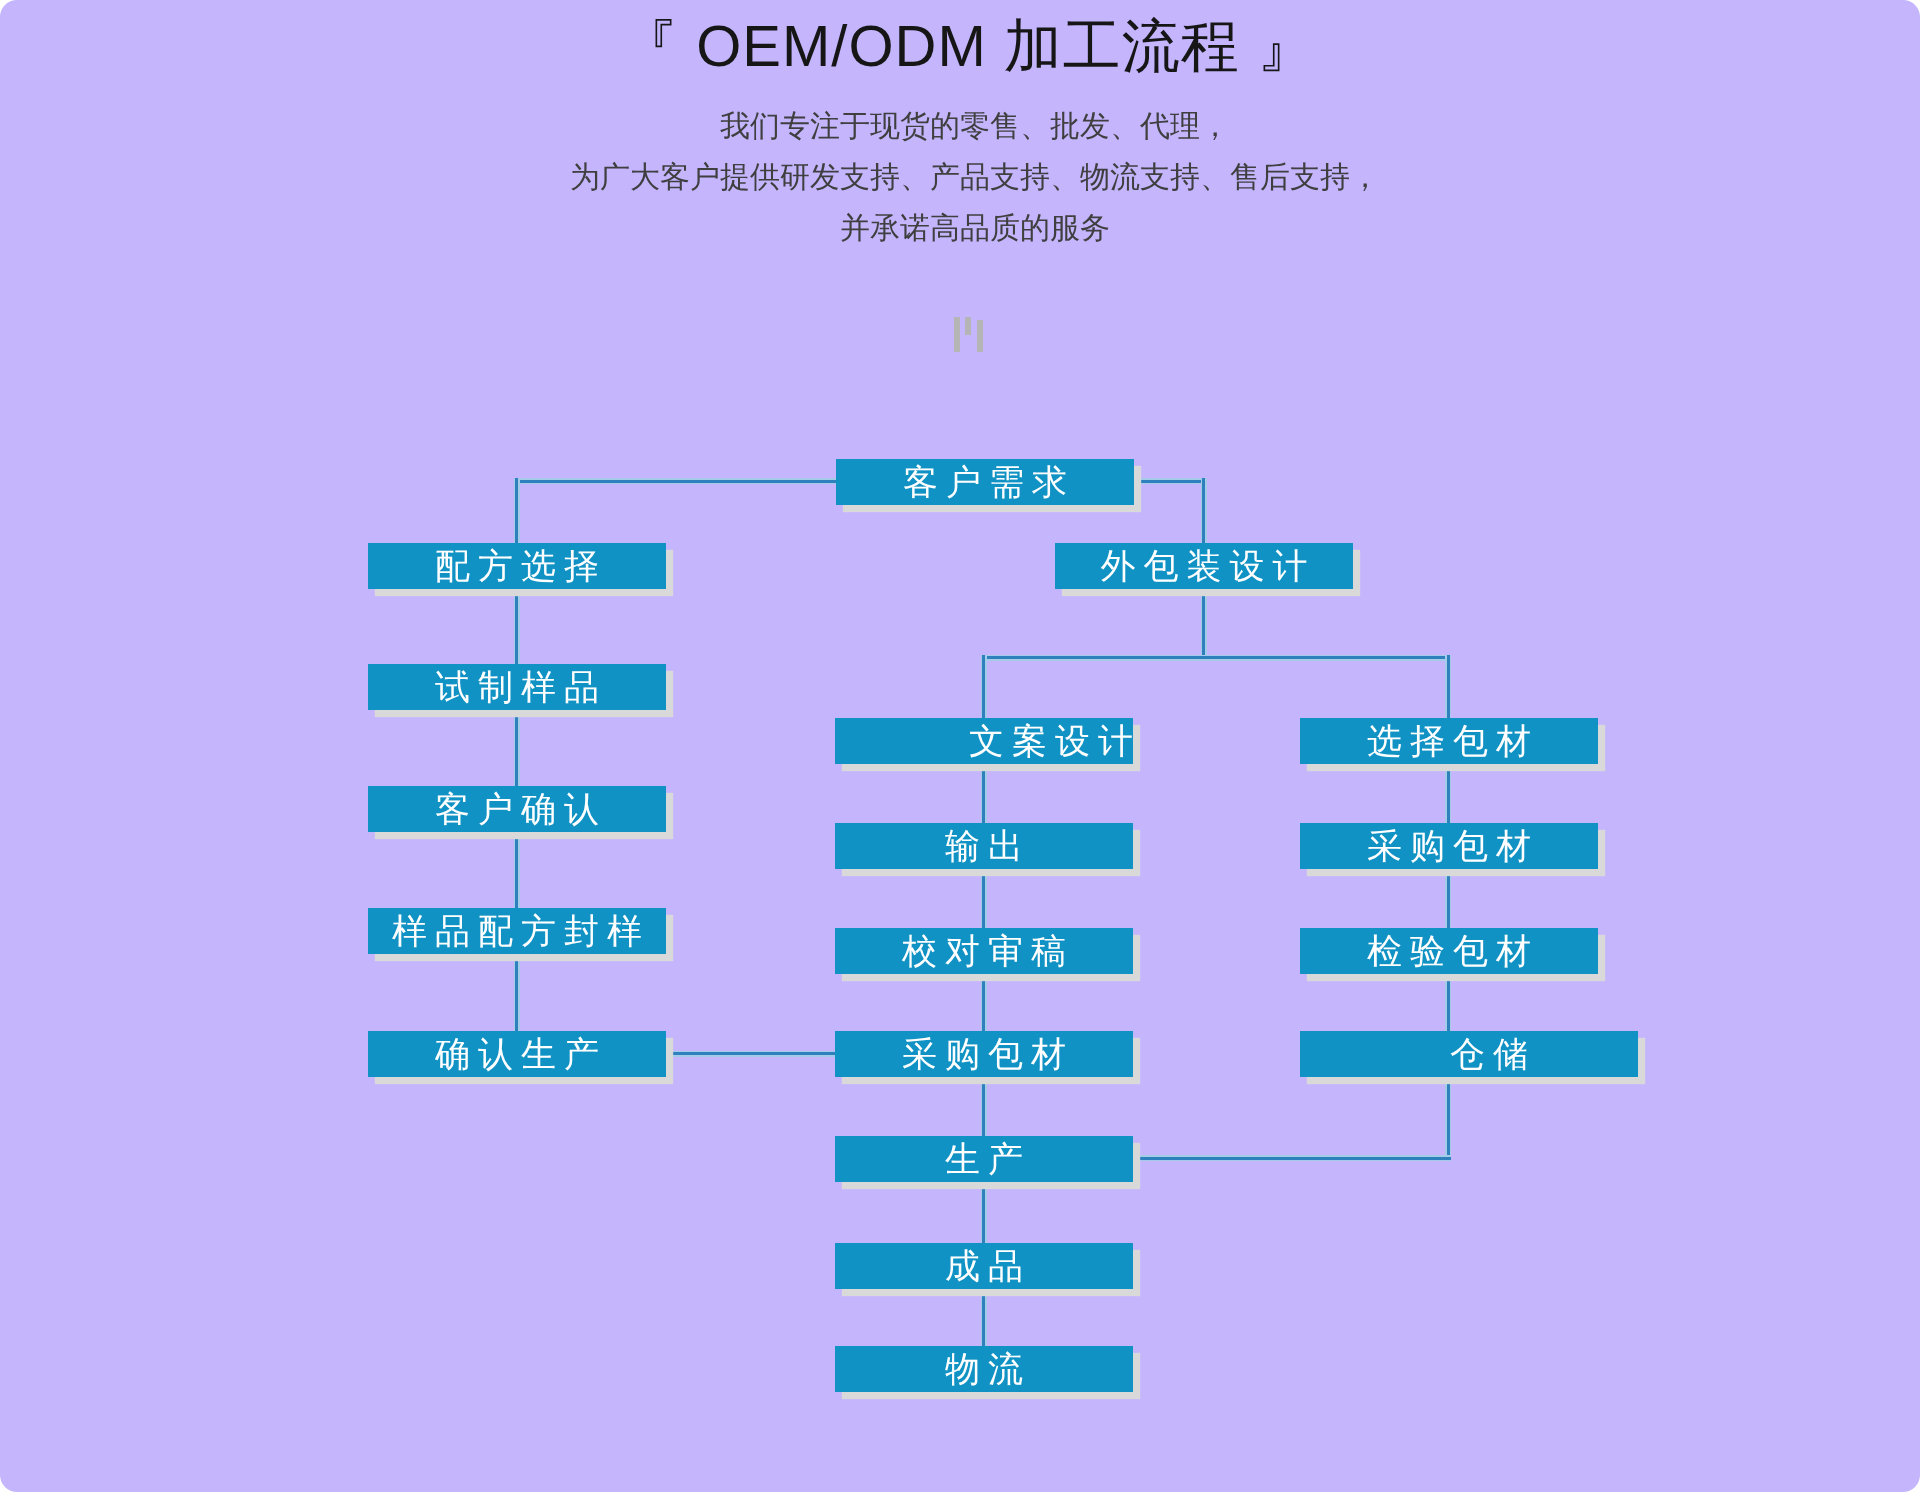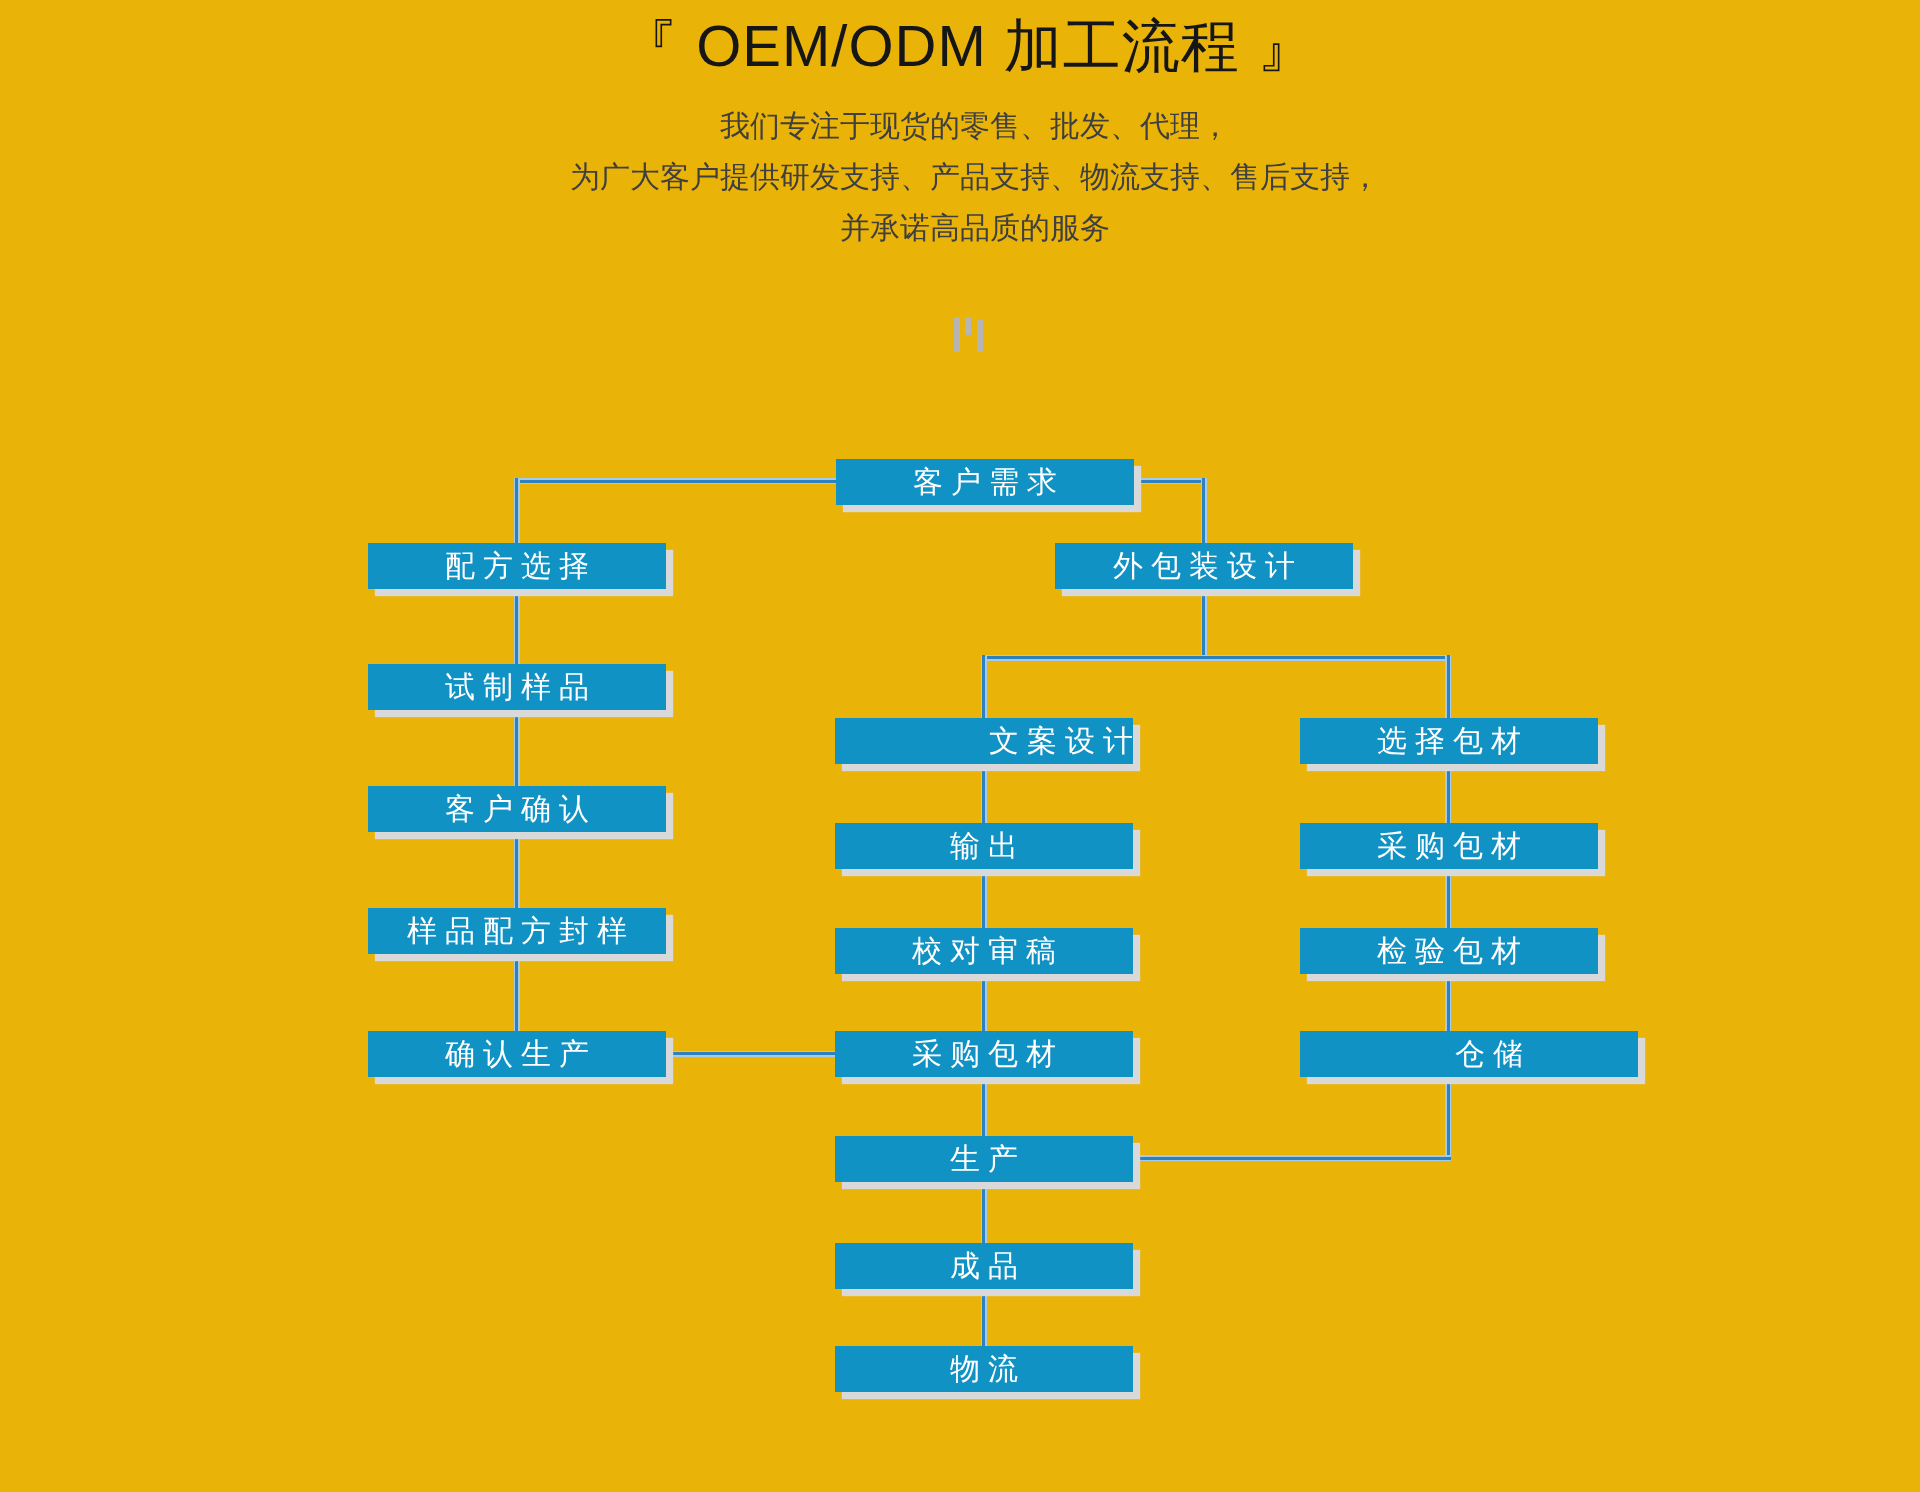--- a/index.html
+++ b/index.html
@@ -1,18 +1,18 @@
 <!DOCTYPE html>
 <html><head>
 <meta charset="utf-8">
 <style>
   html,body { margin:0; padding:0; background:#ffffff; }
   .canvas {
-    position:relative; width:1920px; height:1492px; background:#eab308;
-    font-family:"Liberation Sans","DejaVu Sans",sans-serif; overflow:hidden;
+    position:relative; width:1920px; height:1492px; background:#c4b5fd;
+    font-family:"Liberation Sans","DejaVu Sans",sans-serif; overflow:hidden;border-radius:17px;
   }
   .page-title {
     position:absolute; top:8px; left:8px; width:1920px; text-align:center;
     font-size:58px; color:#161616; letter-spacing:1px; font-weight:400;
     white-space:nowrap;
   }
   .subtitle {
     position:absolute; top:100px; left:15px; width:1920px; text-align:center;
     font-size:30px; line-height:51px; color:#3f3f3f; font-weight:400;
   }
@@ -29,21 +29,21 @@
   }
   .vline {
     position:absolute; width:6px;
     background:linear-gradient(to right,#a4cbe8 0,#a4cbe8 25%,#2e81bd 25%,#2e81bd 75%,#a4cbe8 75%,#a4cbe8 100%);
   }
 
   .node {
     position:absolute; width:298px; height:46px; background:#1092c4;
     box-shadow:7px 7px 1px #d9d9d9;
     display:flex; align-items:center; justify-content:center;
-    color:#ffffff; font-size:30px; letter-spacing:8px; white-space:nowrap;
+    color:#ffffff; font-size:35px; letter-spacing:8px; white-space:nowrap;
   }
   .node span { margin-right:-8px; }
 </style>
 </head>
 <body>
 
 <div class="canvas">
 
   <div class="page-title">『 OEM/ODM 加工流程 』</div>
   <div class="subtitle">

